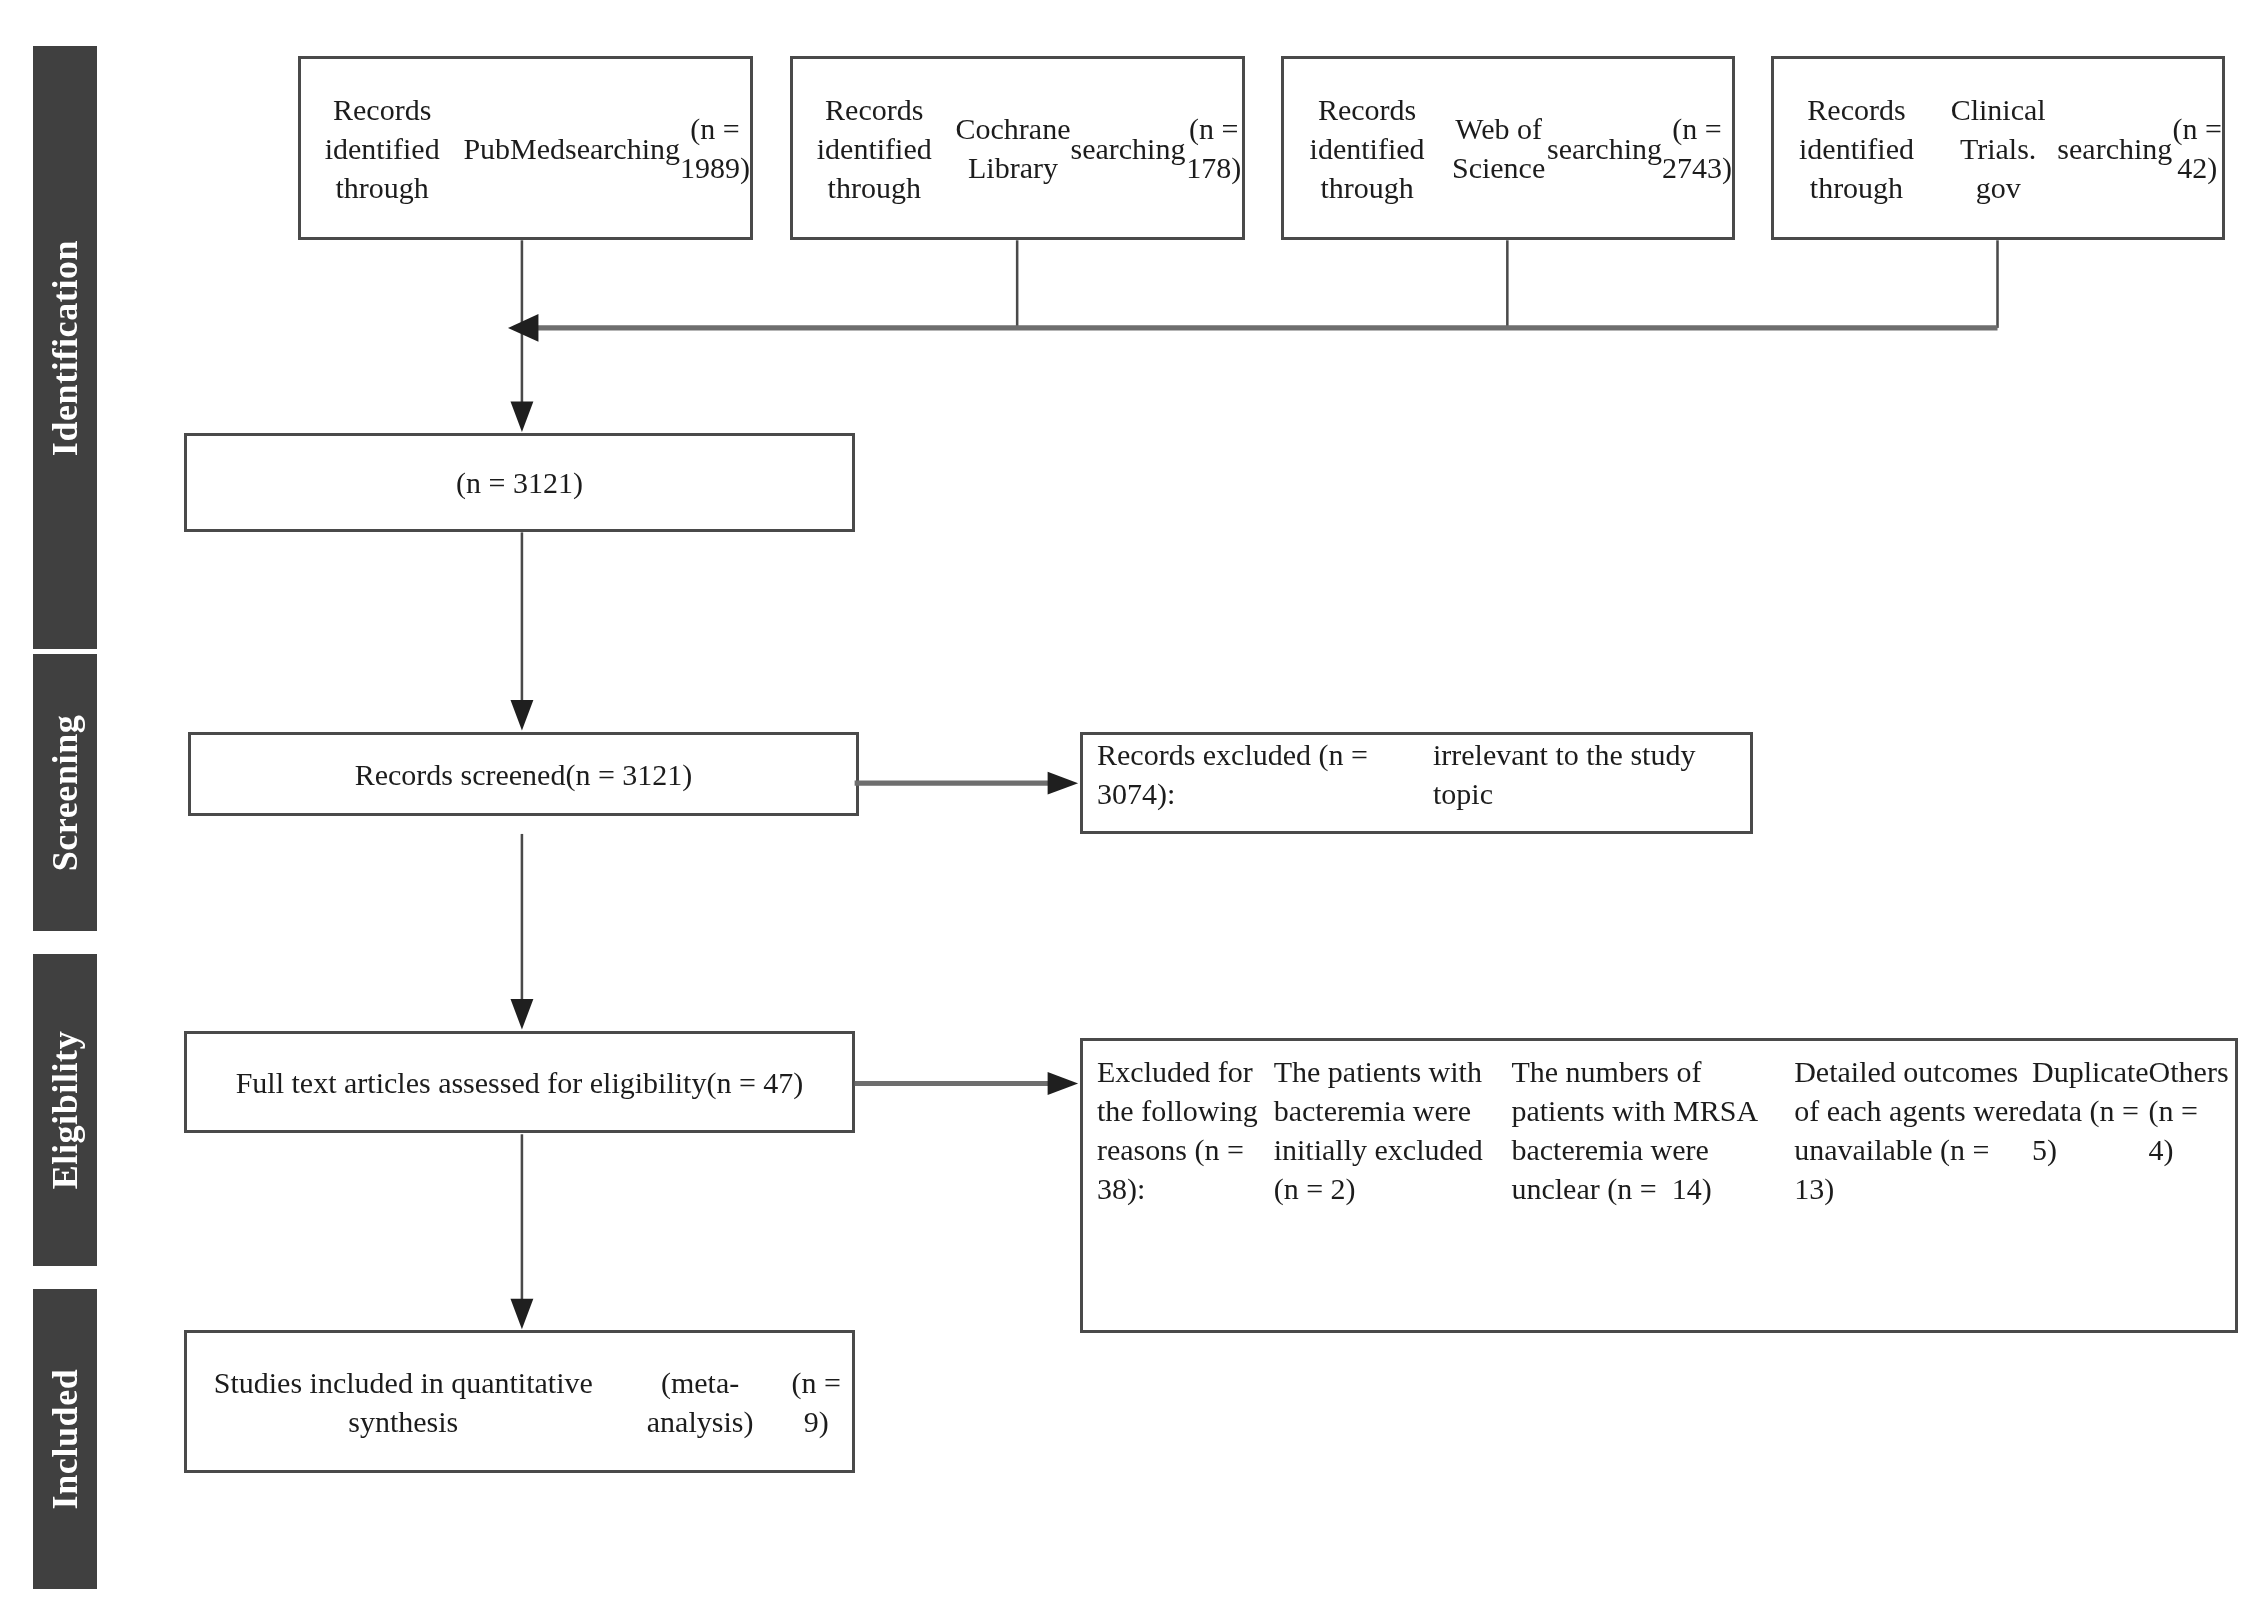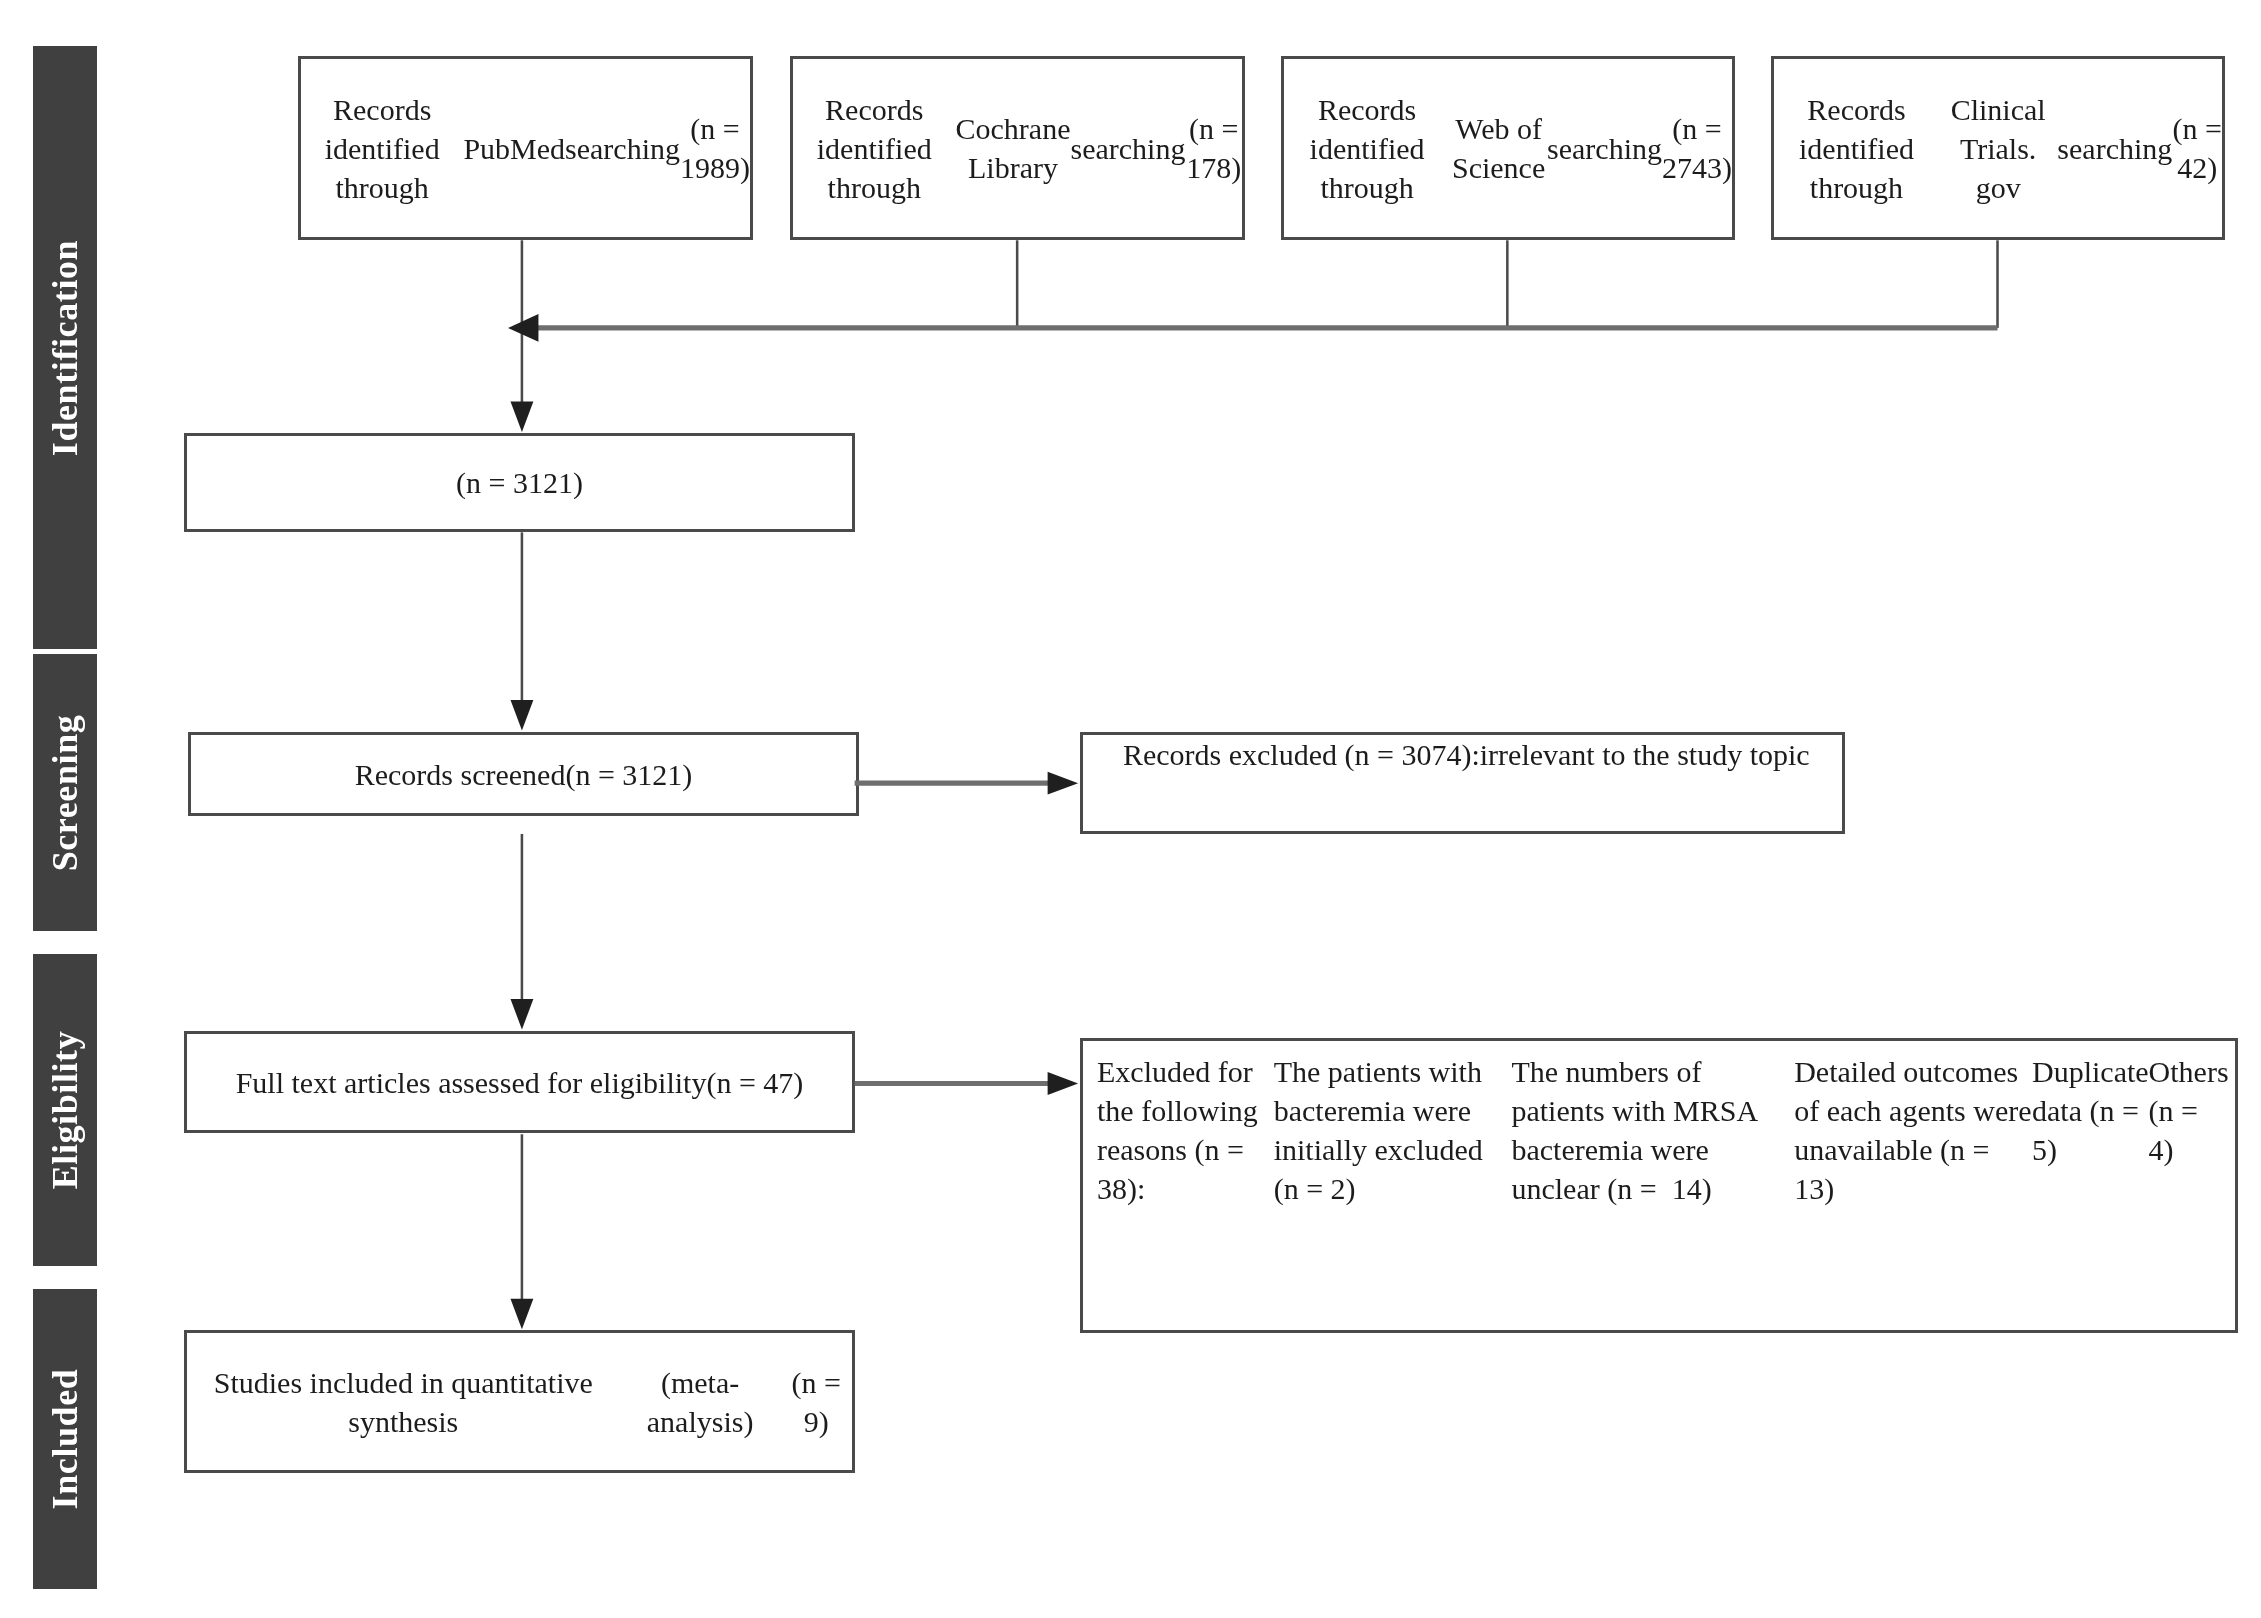--- a/index.html
+++ b/index.html
@@ -41,21 +41,21 @@
   .center{align-items:center;text-align:center;}
   .leftalign{align-items:flex-start;text-align:left;padding-left:14px;padding-right:6.4px;}
   .ln{white-space:pre-wrap;min-height:39px;}
 
   #box-src1{left:298px;top:56px;width:455px;height:184px;}
   #box-src2{left:790px;top:56px;width:455px;height:184px;}
   #box-src3{left:1281px;top:56px;width:454px;height:184px;}
   #box-src4{left:1771px;top:56px;width:454px;height:184px;}
   #box-duplicates{left:184px;top:433px;width:671px;height:99px;}
   #box-screened{left:188px;top:732px;width:671px;height:84px;align-items:center;}
-  #box-screen-excluded{left:1080px;top:732px;width:765px;height:102px;}
+  #box-screen-excluded{left:1080px;top:732px;width:673px;height:102px;}
   #box-fulltext{left:184px;top:1031px;width:671px;height:102px;}
   #box-reasons{left:1080px;top:1038px;width:1158px;height:295px;justify-content:flex-start;padding-top:11.4px;}
   #box-included{left:184px;top:1330px;width:671px;height:143px;}
 
   
   #connectors{position:absolute;left:0;top:0;width:2261px;height:1619px;pointer-events:none;}
   .thin{stroke:var(--line,#4a4a4a);stroke-width:4;fill:none;}
   .thick{stroke:var(--collector_line,#6e6e6e);stroke-width:8;fill:none;}
   .head{fill:var(--arrow,#1f1f1f);stroke:none;}
 </style>

